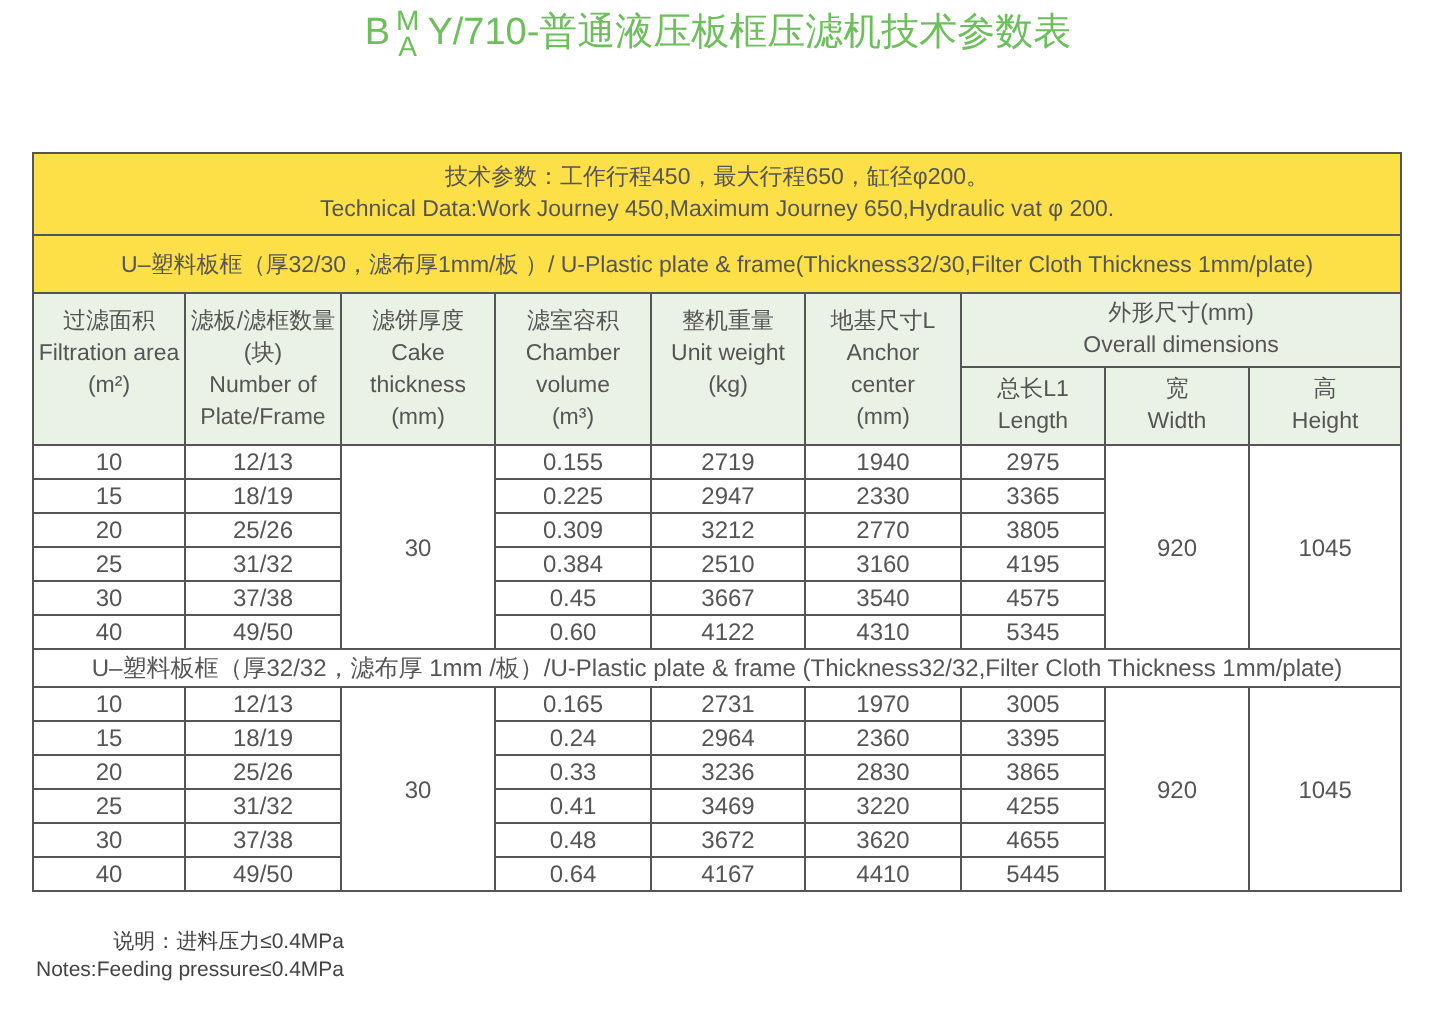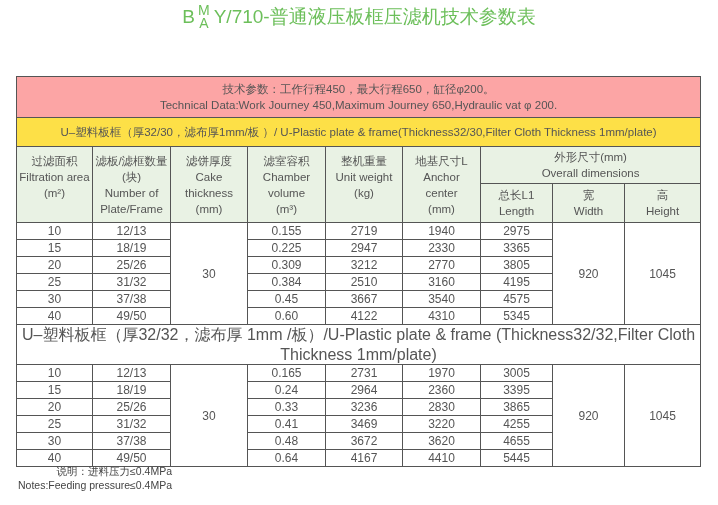--- a/index.html
+++ b/index.html
@@ -7,23 +7,23 @@
          font-family: "Liberation Sans", "DejaVu Sans", sans-serif; color: #444; }
   .title-wrap { position: absolute; left: 0; top: 4px; width: 718px; text-align: center; color: #6cbf5a; }
   .title-line { font-size: 19px; line-height: 22px; display: inline-flex; align-items: center; }
   .bma { display: inline-flex; align-items: center; margin-right: 2px; }
   .bma .b { font-size: 19px; margin-right: 3px; }
   .bma .stack { display: inline-flex; flex-direction: column; font-size: 14px; line-height: 13px; margin-right: 2px; text-align: center; }
   .subtitle { font-size: 16px; margin-top: 4px; letter-spacing: 0.1px; }
 
   table.spec { position: absolute; left: 16px; top: 76px; width: 684px; border-collapse: collapse; table-layout: fixed; font-size: 12px; }
   table.spec td { border: 1px solid #555; text-align: center; padding: 0; color: #555; }
-  .tech td { background: #fca5a5; text-align: center; padding: 4px 6px !important; height: 28px; font-size: 11.5px; line-height: 16px; color: #333; }
+  .tech td { background: #fde047; text-align: center; padding: 4px 6px !important; height: 28px; font-size: 11.5px; line-height: 16px; color: #333; }
   .urow td { background: #fde047; height: 28px; font-size: 11.5px; color: #333; }
-  .urow2 td { background: #ffffff; height: 18px; font-size: 16px; color: #333; }
+  .urow2 td { background: #ffffff; height: 18px; font-size: 12px; color: #333; }
   .hdr td { background: #e9f2e4; font-size: 11.5px; line-height: 16px; color: #555; vertical-align: middle; }
   .data td { height: 16px; line-height: 16px; font-size: 12px; background: #fff; }
   .notes { position: absolute; left: 18px; top: 464px; font-size: 10.5px; line-height: 14px; color: #444; text-align: right; }
 </style>
 </head>
 <body>
 
 <div class="title-wrap">
   <div class="title-line">
     <span class="bma">

